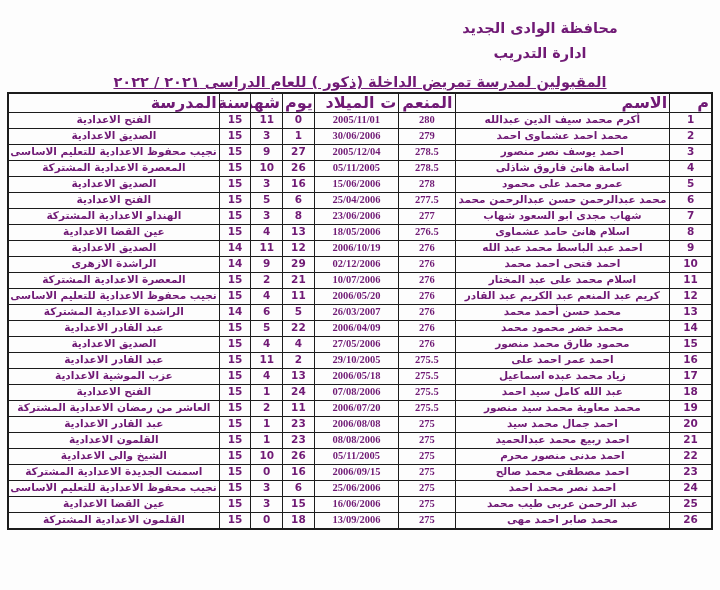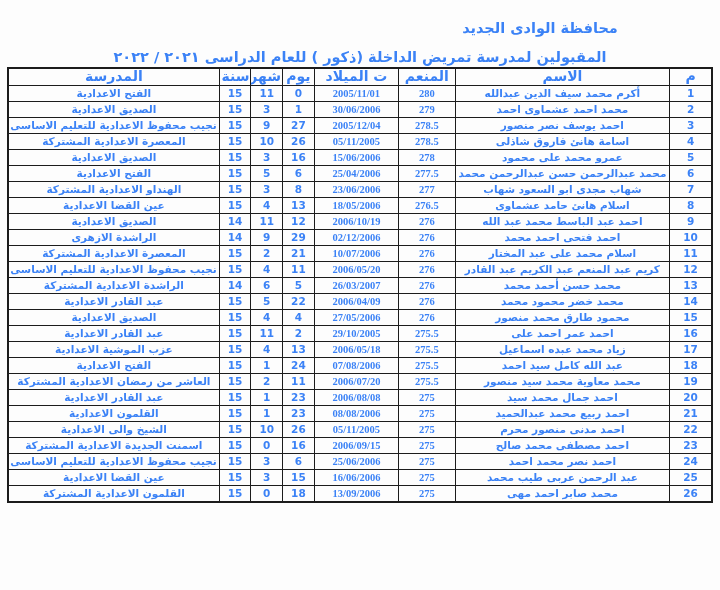--- a/index.html
+++ b/index.html
@@ -5,60 +5,62 @@
   html, body {
     margin: 0;
     padding: 0;
     background: #ffffff;
   }
   .page {
     position: relative;
     width: 720px;
     height: 590px;
     background: #fdfdfd;
-    color: #3b82f6;
+    color: #701a75;
     font-family: "DejaVu Sans", sans-serif;
     font-weight: bold;
     direction: rtl;
     overflow: hidden;
   }
   .org-block {
     width: 250px;
     margin: 16px 55px 0 auto;
     text-align: center;
     font-size: 14.5px;
     line-height: 25px;
   }
   .doc-title {
     text-align: center;
     font-size: 14.5px;
     margin-top: 8px;
     margin-bottom: 2px;
     letter-spacing: 0;
+    text-decoration: underline;
   }
   table.students {
     width: 706px;
     margin: 0 auto;
     border-collapse: collapse;
     table-layout: fixed;
   }
   table.students th, table.students td {
     border: 1px solid #1c1c1c;
     text-align: center;
     vertical-align: middle;
     padding: 0 2px;
     height: 15px;
     font-size: 10.5px;
     line-height: 1.1;
     overflow: hidden;
     white-space: nowrap;
   }
   table.students thead th {
-    font-size: 14px;
+    font-size: 16px;
     height: 16px;
+    text-align: right;
   }
   table.students {
     border: 2px solid #1c1c1c;
   }
   col.c-no     { width: 6%; }
   col.c-name   { width: 30.5%; }
   col.c-total  { width: 8%; }
   col.c-bdate  { width: 12%; }
   col.c-day    { width: 4.5%; }
   col.c-month  { width: 4.5%; }
@@ -66,20 +68,21 @@
   col.c-school { width: 30%; }
   td.cell-bdate, td.cell-total { font-family: Liberation Serif, serif; }
 </style>
 </head>
 <body>
 
 <div class="page">
 
   <div class="org-block">
     <div>محافظة الوادى الجديد</div>
+    <div>ادارة التدريب</div>
   </div>
 
   <div class="doc-title">المقبولين  لمدرسة تمريض الداخلة  (ذكور ) للعام الدراسى ٢٠٢١ / ٢٠٢٢</div>
 
   <table class="students">
     <colgroup>
       <col class="c-no">
         <col class="c-name">
         <col class="c-total">
         <col class="c-bdate">

